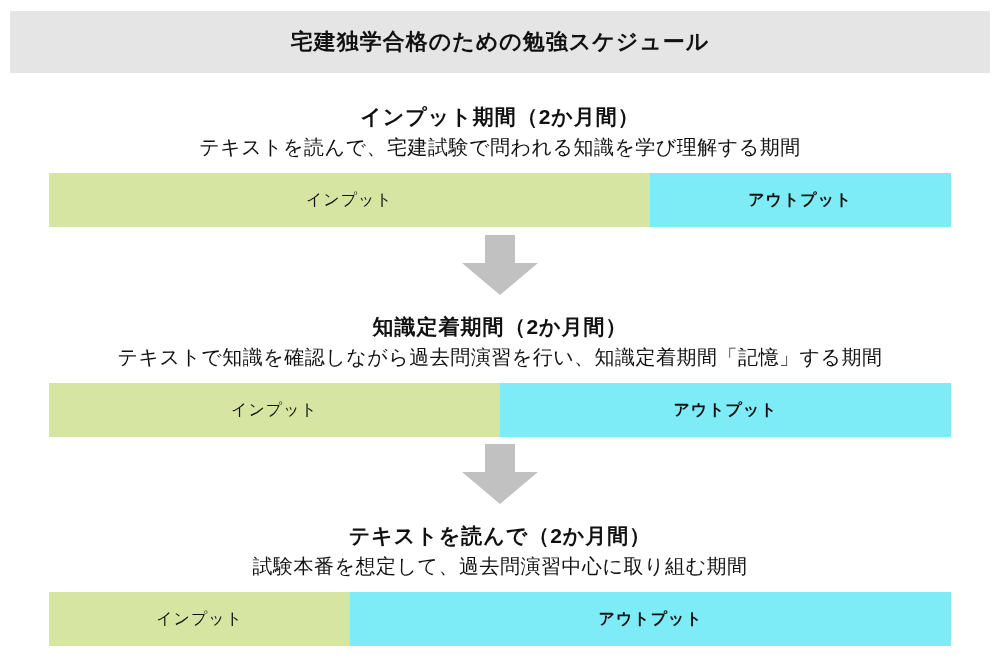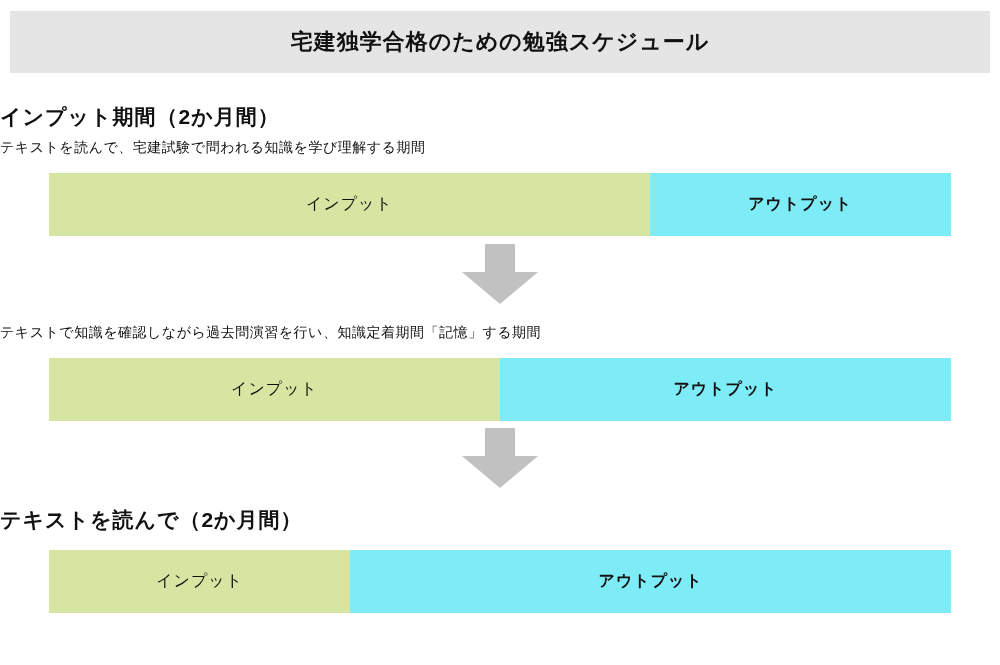--- a/index.html
+++ b/index.html
@@ -17,39 +17,39 @@
     background: #e5e5e5;
     display: flex;
     align-items: center;
     justify-content: center;
   }
   .header-title {
     font-size: 22px;
     font-weight: bold;
     letter-spacing: 1px;
   }
-  .section { }
+  .section { text-align: center; }
   .section-1 { margin-top: 30px; }
   .section-2 { margin-top: 18px; }
   .section-3 { margin-top: 18px; }
   .section-title {
     font-size: 21px;
     font-weight: bold;
     line-height: 28px;
     letter-spacing: 1px;
   }
   .section-subtitle {
-    font-size: 14px;
+    font-size: 20px;
     line-height: 20px;
     margin-top: 6px;
     letter-spacing: 0.5px;
   }
   .bar {
     margin: 16px 49px 0 49px;
-    height: 63px;
+    height: 54px;
     display: flex;
   }
   .bar-segment {
     display: flex;
     align-items: center;
     justify-content: center;
     font-size: 16px;
     letter-spacing: 1px;
   }
   .segment-input  { background: var(--input-color); }
@@ -81,39 +81,41 @@
   </div>
 </div>
 
 <div class="arrow-wrap arrow-wrap-1">
   <svg width="76" height="60" viewBox="0 0 76 60" aria-hidden="true">
     <polygon class="arrow-shape" points="23,0 53,0 53,28 76,28 38,60 0,28 23,28" fill="#c1c1c1"></polygon>
   </svg>
 </div>
 
 <div class="section section-2">
+  <div class="section-title">知識定着期間（2か月間）</div>
   <div class="section-subtitle">テキストで知識を確認しながら過去問演習を行い、知識定着期間「記憶」する期間</div>
   <div class="bar">
     <div class="bar-segment segment-input" style="width: 50%;">
       <span>インプット</span>
     </div>
     <div class="bar-segment segment-output" style="width: 50%;">
       <span>アウトプット</span>
     </div>
   </div>
 </div>
 
 <div class="arrow-wrap arrow-wrap-2">
   <svg width="76" height="60" viewBox="0 0 76 60" aria-hidden="true">
     <polygon class="arrow-shape" points="23,0 53,0 53,28 76,28 38,60 0,28 23,28" fill="#c1c1c1"></polygon>
   </svg>
 </div>
 
 <div class="section section-3">
   <div class="section-title">テキストを読んで（2か月間）</div>
+  <div class="section-subtitle">試験本番を想定して、過去問演習中心に取り組む期間</div>
   <div class="bar">
     <div class="bar-segment segment-input" style="width: 33.4%;">
       <span>インプット</span>
     </div>
     <div class="bar-segment segment-output" style="width: 66.6%;">
       <span>アウトプット</span>
     </div>
   </div>
 </div>
 

